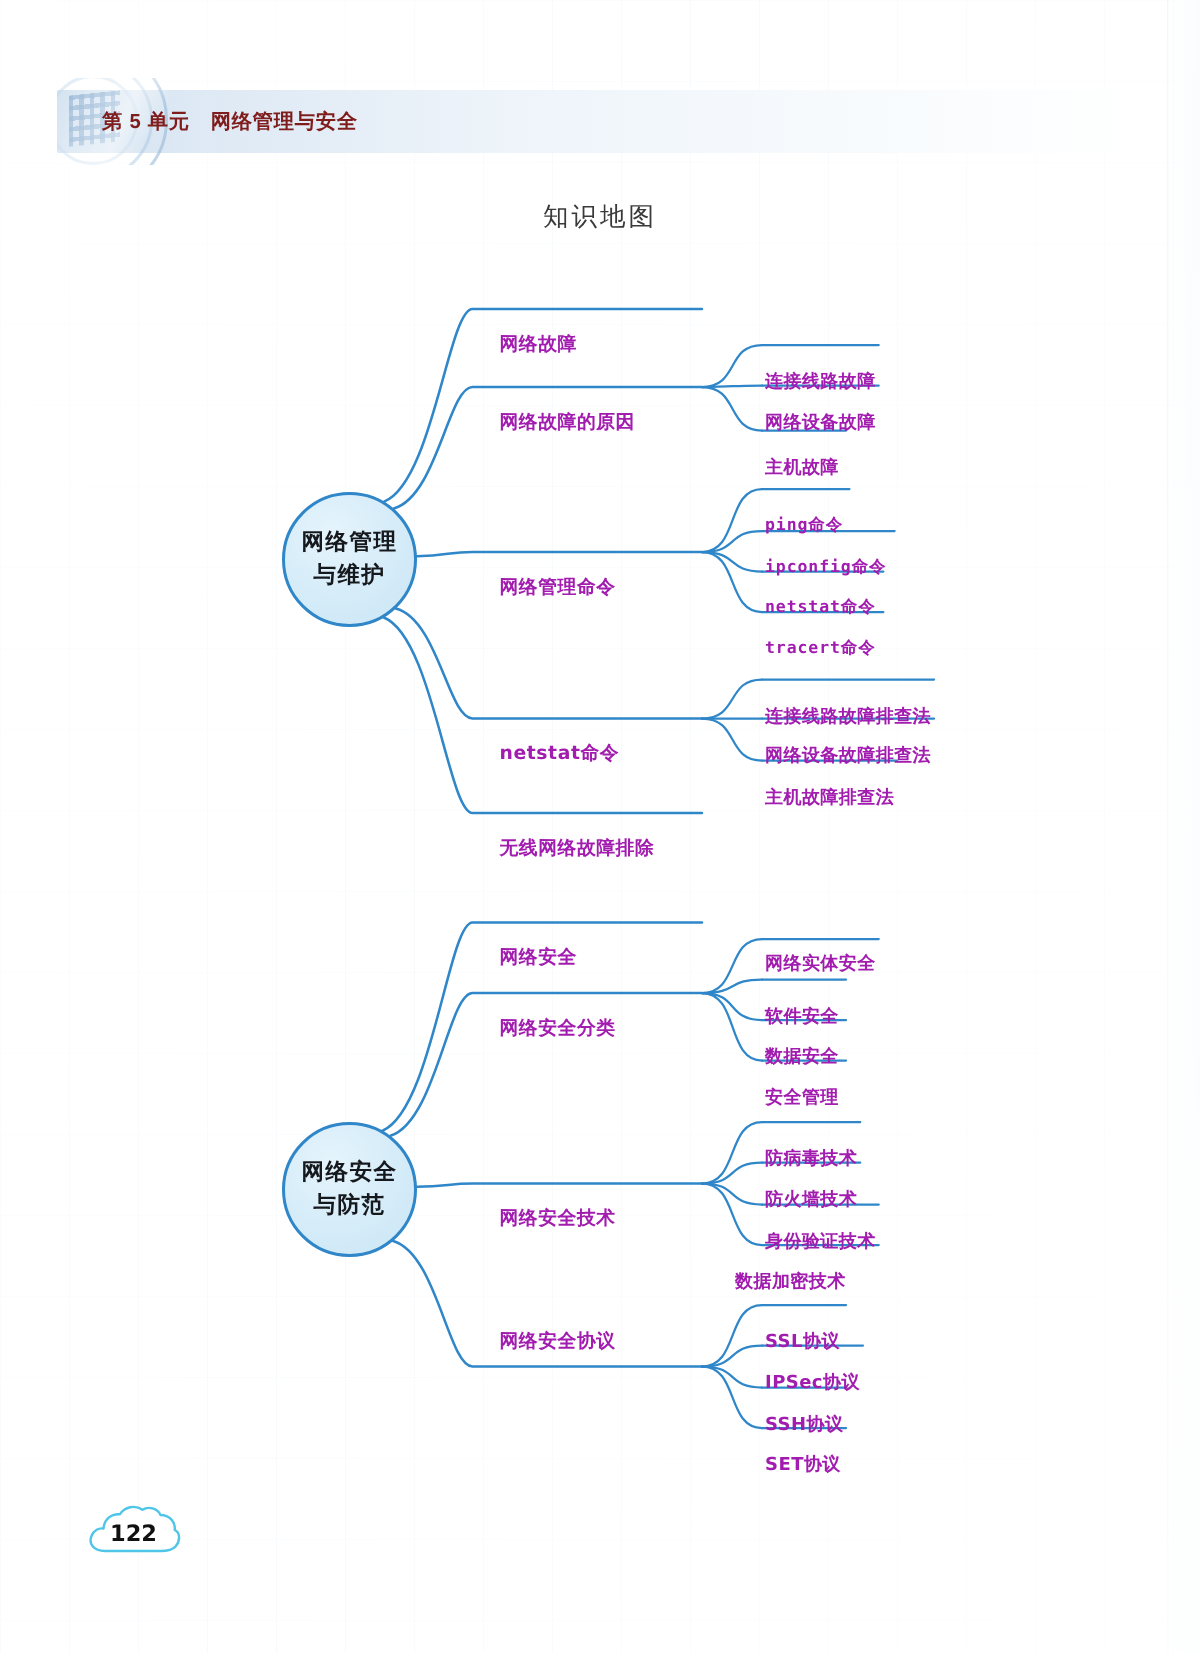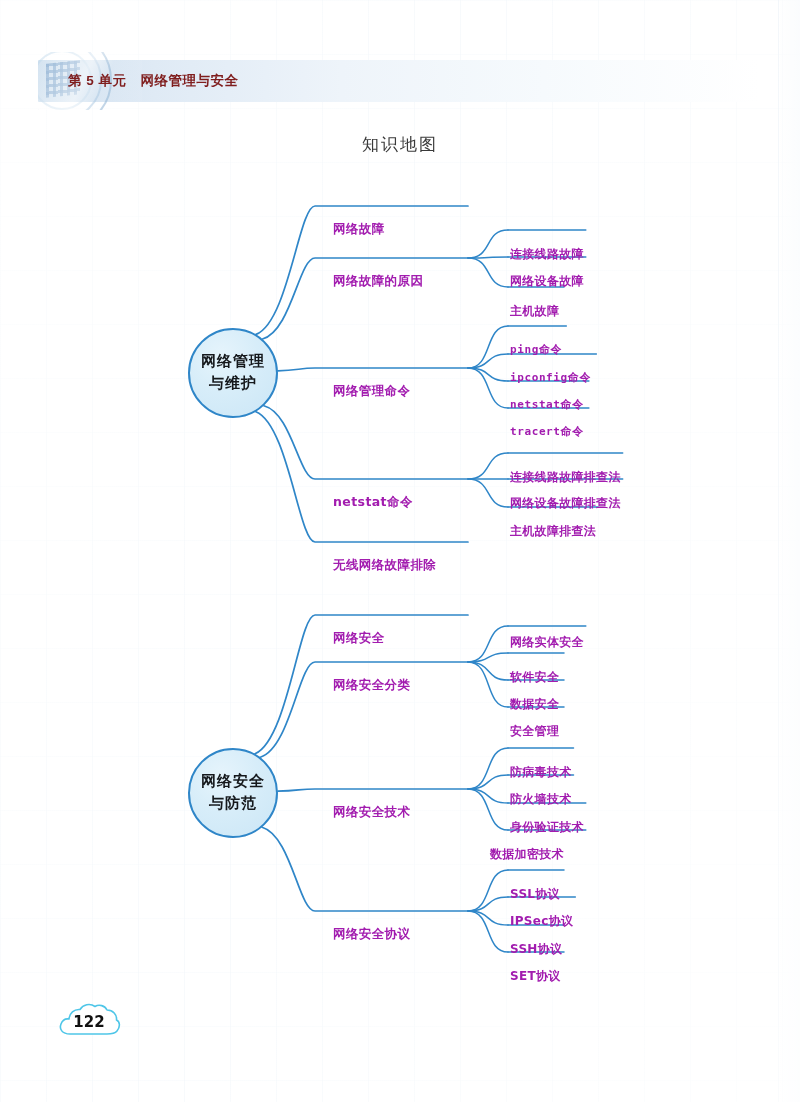--- a/index.html
+++ b/index.html
@@ -322,21 +322,21 @@
     <div class="lbl branch" style="left: 333px; top: 643px;">网络安全分类</div>
     <div class="lbl leaf" style="left: 510px; top: 600px;">网络实体安全</div>
     <div class="lbl leaf" style="left: 510px; top: 635px;">软件安全</div>
     <div class="lbl leaf" style="left: 510px; top: 662px;">数据安全</div>
     <div class="lbl leaf" style="left: 510px; top: 689px;">安全管理</div>
     <div class="lbl branch" style="left: 333px; top: 770px;">网络安全技术</div>
     <div class="lbl leaf" style="left: 510px; top: 730px;">防病毒技术</div>
     <div class="lbl leaf" style="left: 510px; top: 757px;">防火墙技术</div>
     <div class="lbl leaf" style="left: 510px; top: 785px;">身份验证技术</div>
     <div class="lbl leaf" style="left: 490px; top: 812px;">数据加密技术</div>
-    <div class="lbl branch" style="left: 333px; top: 892px;">网络安全协议</div>
+    <div class="lbl branch" style="left: 333px; top: 852px;">网络安全协议</div>
     <div class="lbl leaf" style="left: 510px; top: 852px;">SSL协议</div>
     <div class="lbl leaf" style="left: 510px; top: 879px;">IPSec协议</div>
     <div class="lbl leaf" style="left: 510px; top: 907px;">SSH协议</div>
     <div class="lbl leaf" style="left: 510px; top: 934px;">SET协议</div>
   </div>
 
 <div id="folio">
   <svg width="66" height="44" viewBox="0 0 66 44">
     <path d="M14,34 C6,34 3,29 5,24 C6.5,20 10,18.5 13,19
              C13.5,13 18,9 24,9.5

